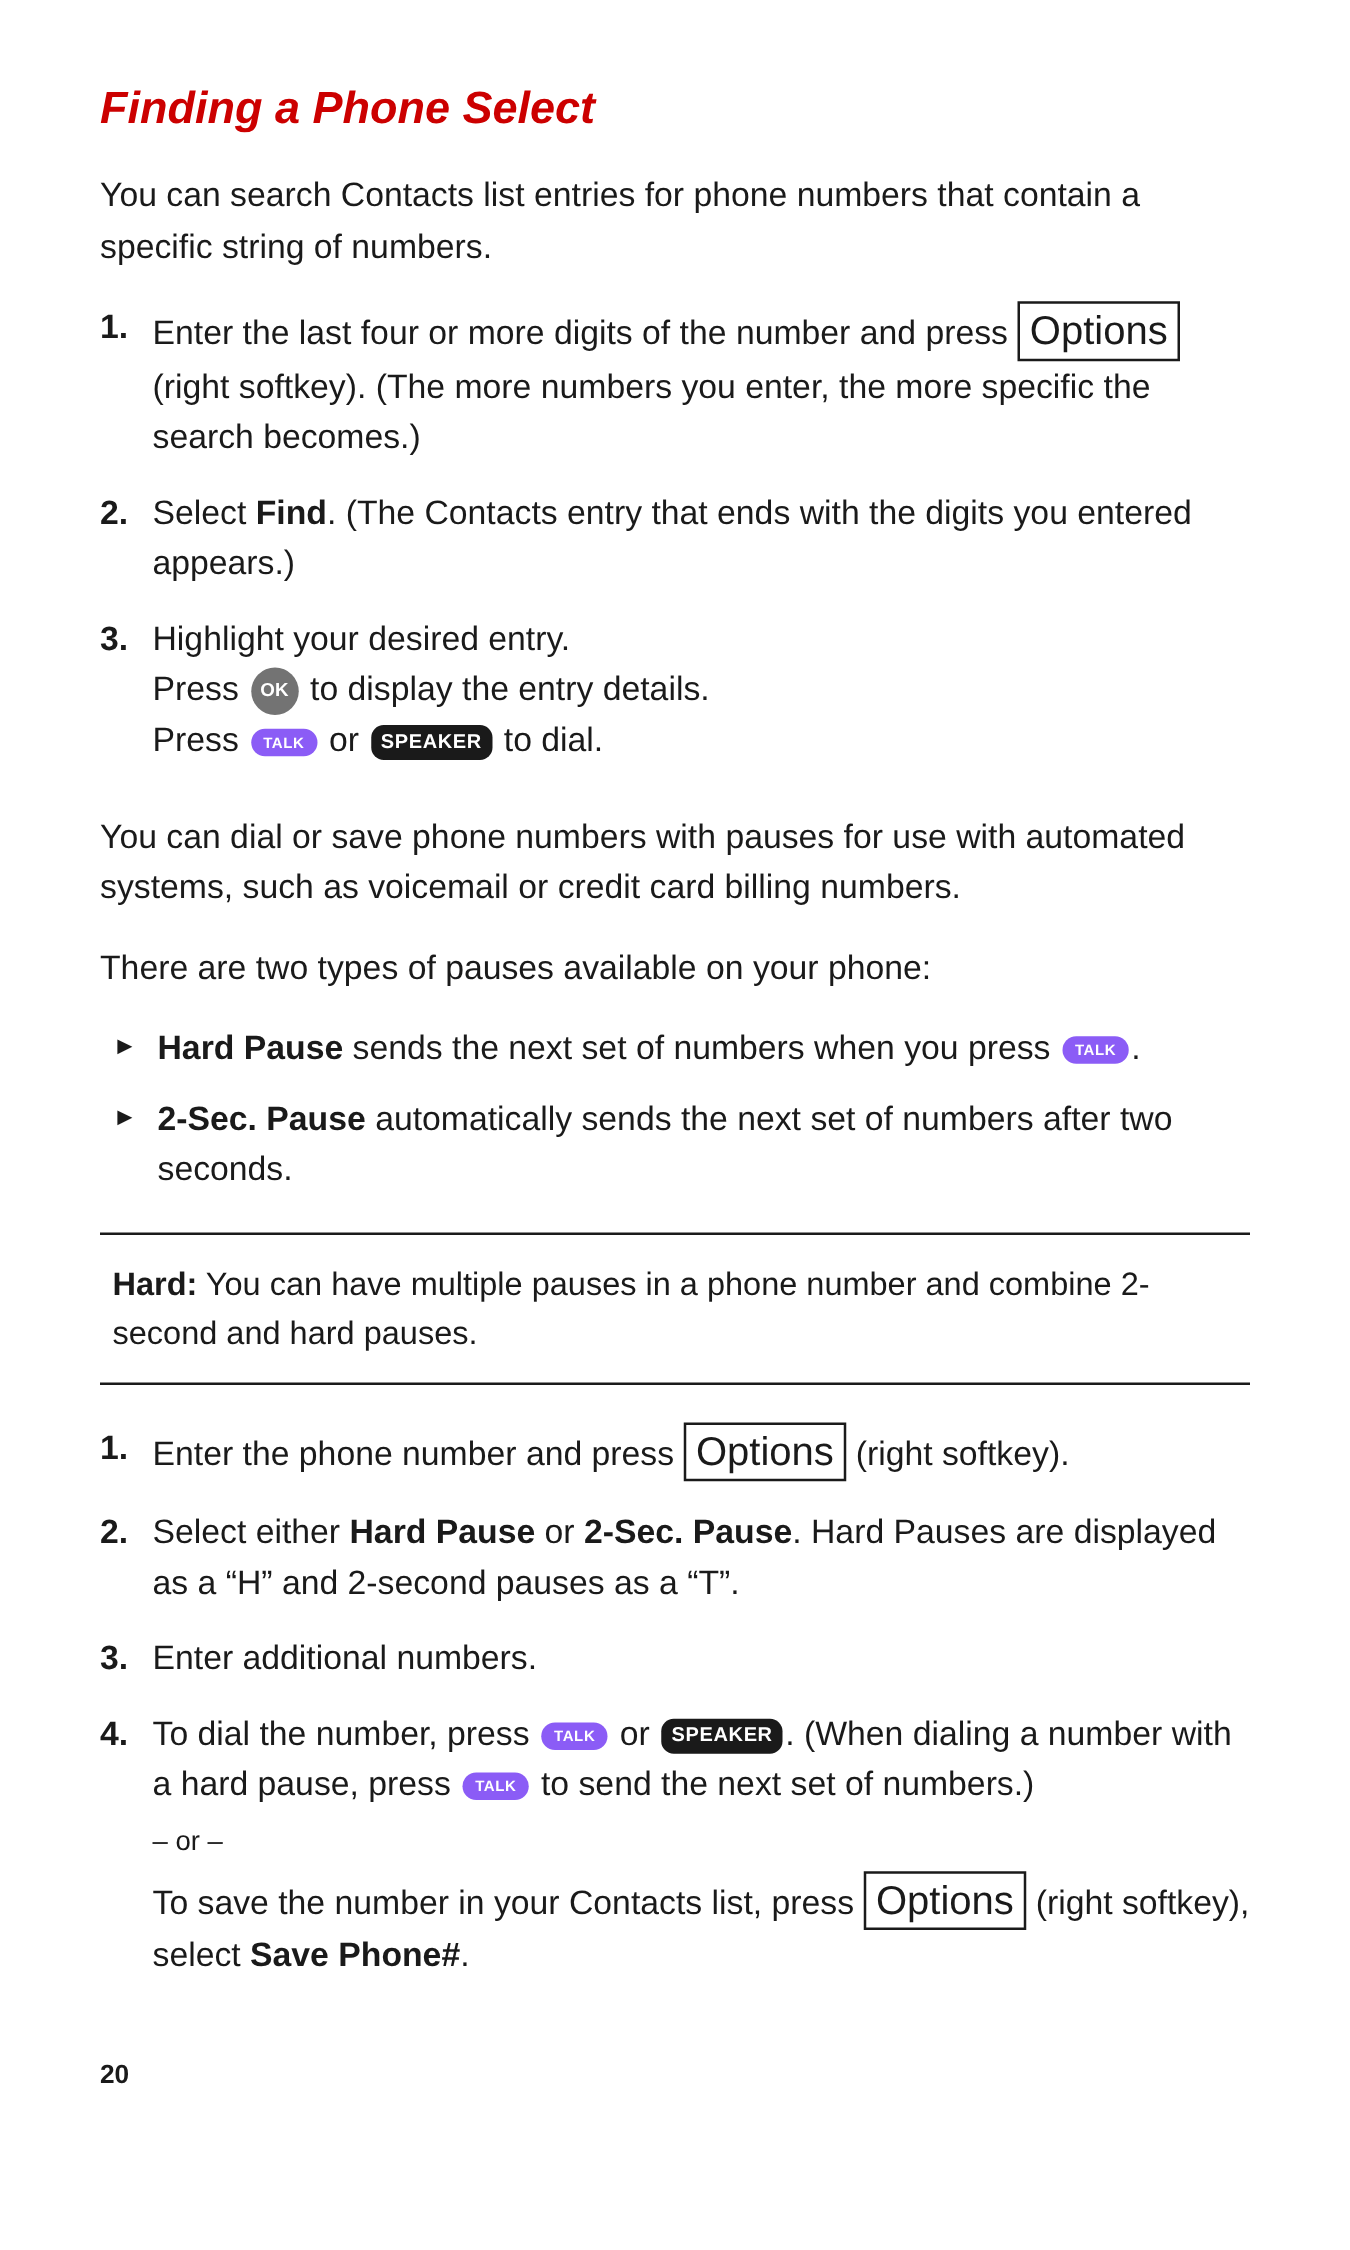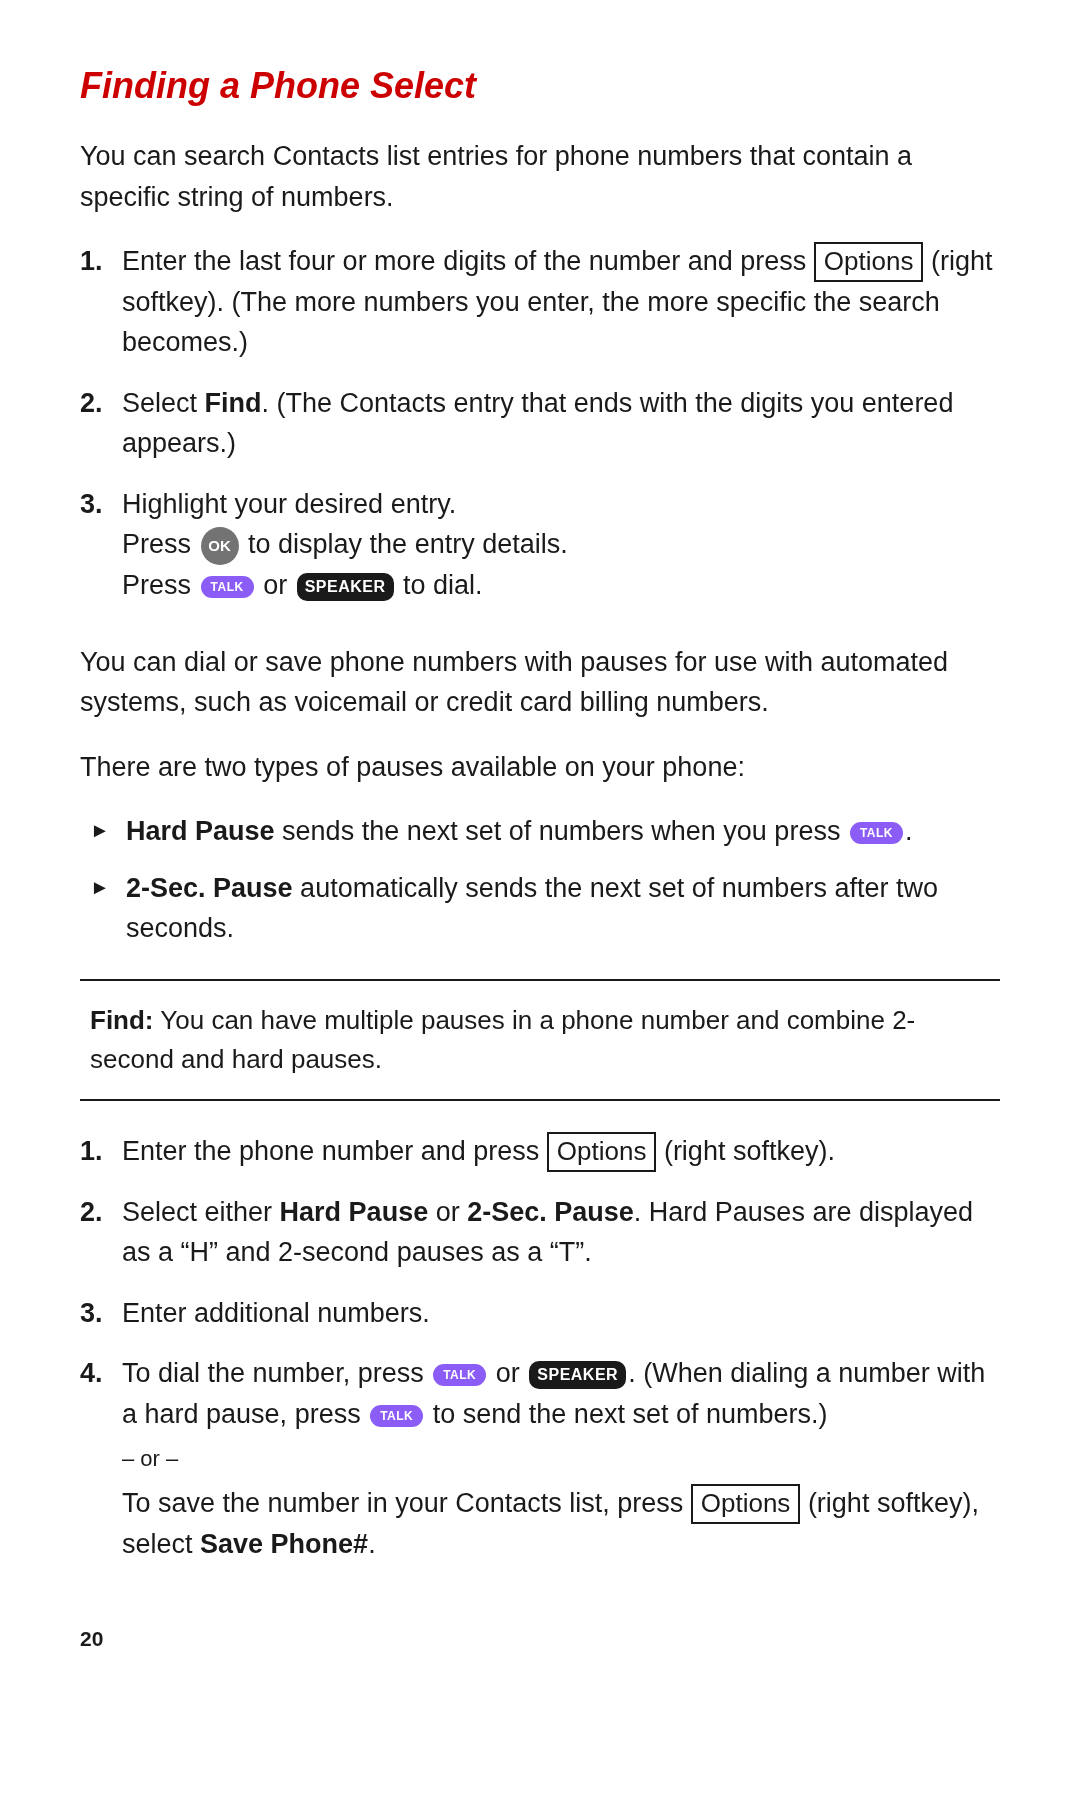--- a/index.html
+++ b/index.html
@@ -55,21 +55,21 @@
     }
 
     .numbered-list li .content {
       flex: 1;
     }
 
     .options-box {
       display: inline-block;
       border: 2px solid #1a1a1a;
       padding: 1px 8px;
-      font-size: 26px;
+      font-size: 32px;
       font-weight: normal;
       line-height: 1.3;
     }
 
     .bold {
       font-weight: bold;
     }
 
     .icon-talk {
       display: inline-flex;
@@ -217,21 +217,21 @@
     </li>
     <li>
       <span class="bullet-arrow">►</span>
       <span>
         <span class="bold">2-Sec. Pause</span><span> automatically sends the next set of numbers after two seconds.</span>
       </span>
     </li>
   </ul>
 
   <div class="note-box">
-    <span class="note-bold">Find:</span><span> You can have multiple pauses in a phone number and combine 2-second and hard pauses.</span>
+    <span class="note-bold">Hard:</span><span> You can have multiple pauses in a phone number and combine 2-second and hard pauses.</span>
   </div>
 
   <ol class="numbered-list">
 
     <li>
       <span class="num">1.</span>
       <span class="content">
         <span>Enter the phone number and press </span><span class="options-box">Options</span><span> (right softkey).</span>
       </span>
     </li>

